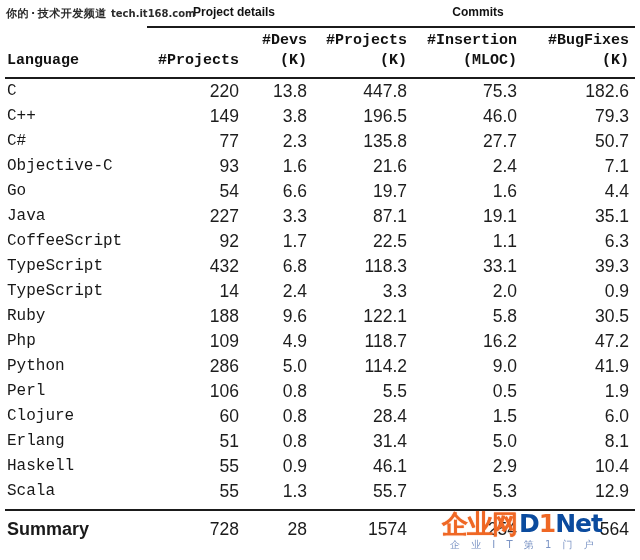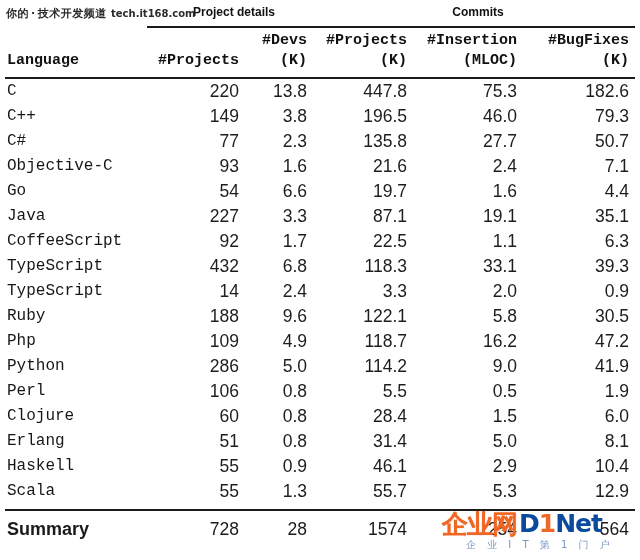--- a/index.html
+++ b/index.html
@@ -192,21 +192,20 @@
   .wm-d1 .wm-one { color: #ef6724; }
   .wm-b-row2 {
     position: absolute;
     left: 8px;
     top: 32px;
     font-family: "DejaVu Sans", sans-serif;
     font-size: 10px;
     color: #7a93c4;
     letter-spacing: 4px;
     white-space: nowrap;
-    margin-left: 16px;
   }
 </style>
 </head>
 <body>
 
 <div id="table-root">
 
   <table class="stat-table">
     <colgroup>
       <col class="c-lang">

